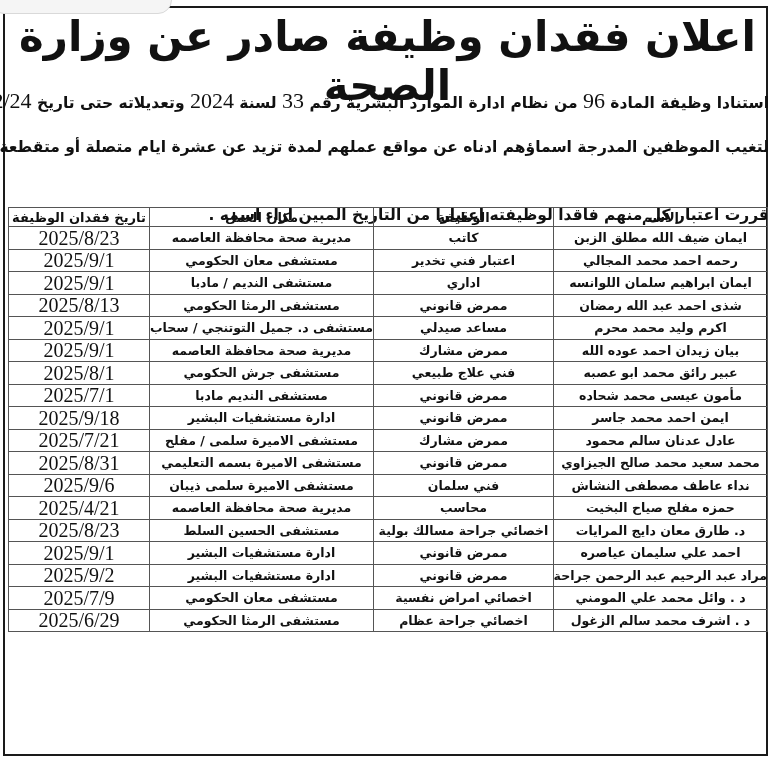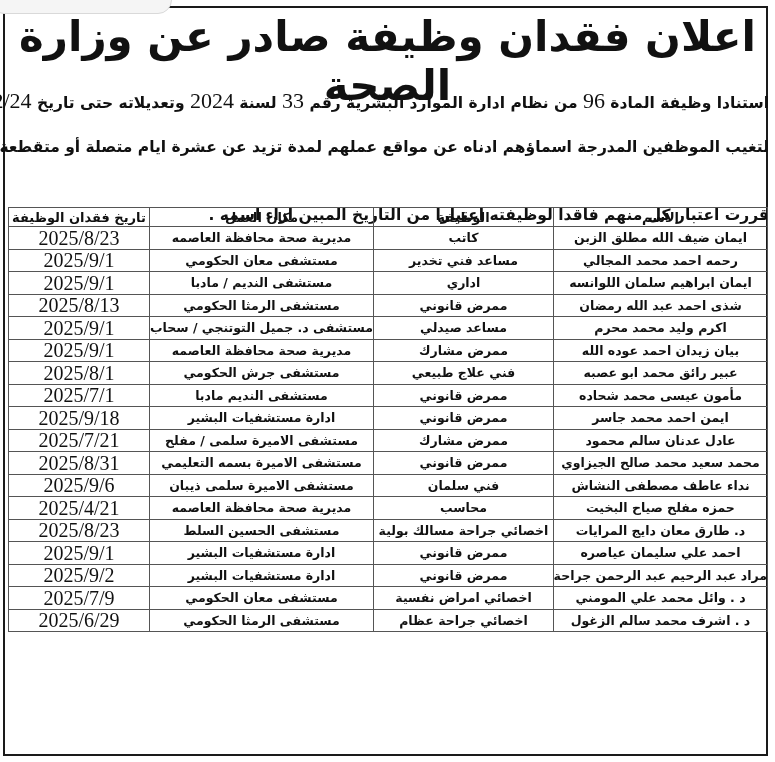--- a/index.html
+++ b/index.html
@@ -67,21 +67,21 @@
   </thead>
   <tbody id="rows">
       <tr>
         <td>ايمان ضيف الله مطلق الزبن</td>
         <td>كاتب</td>
         <td>مديرية صحة محافظة العاصمه</td>
         <td class="date">2025/8/23</td>
       </tr>
       <tr>
         <td>رحمه احمد محمد المجالي</td>
-        <td>مساعد فني تخدير</td>
+        <td>اعتبار فني تخدير</td>
         <td>مستشفى معان الحكومي</td>
         <td class="date">2025/9/1</td>
       </tr>
       <tr>
         <td>ايمان ابراهيم سلمان اللوانسه</td>
         <td>اداري</td>
         <td>مستشفى النديم / مادبا</td>
         <td class="date">2025/9/1</td>
       </tr>
       <tr>

